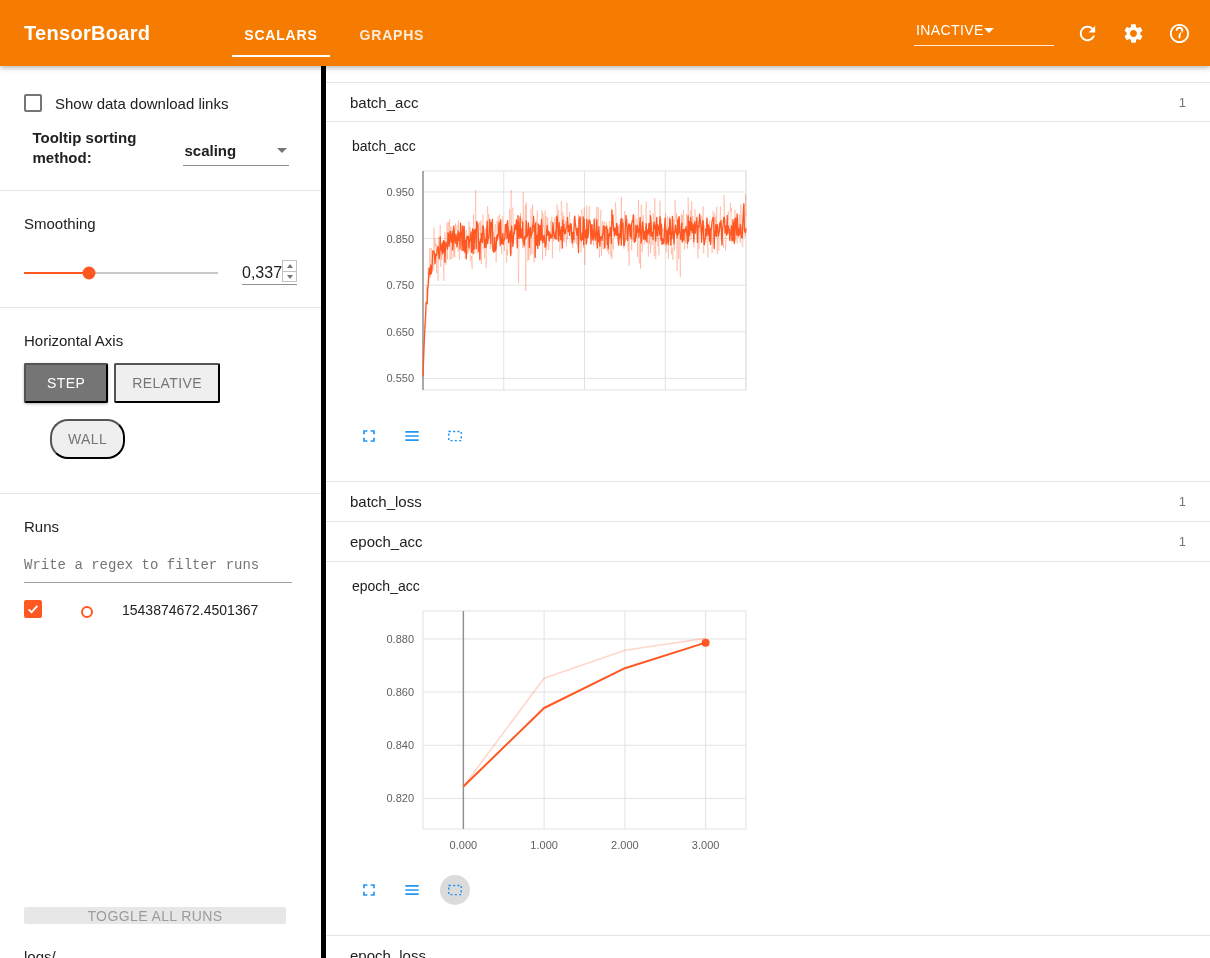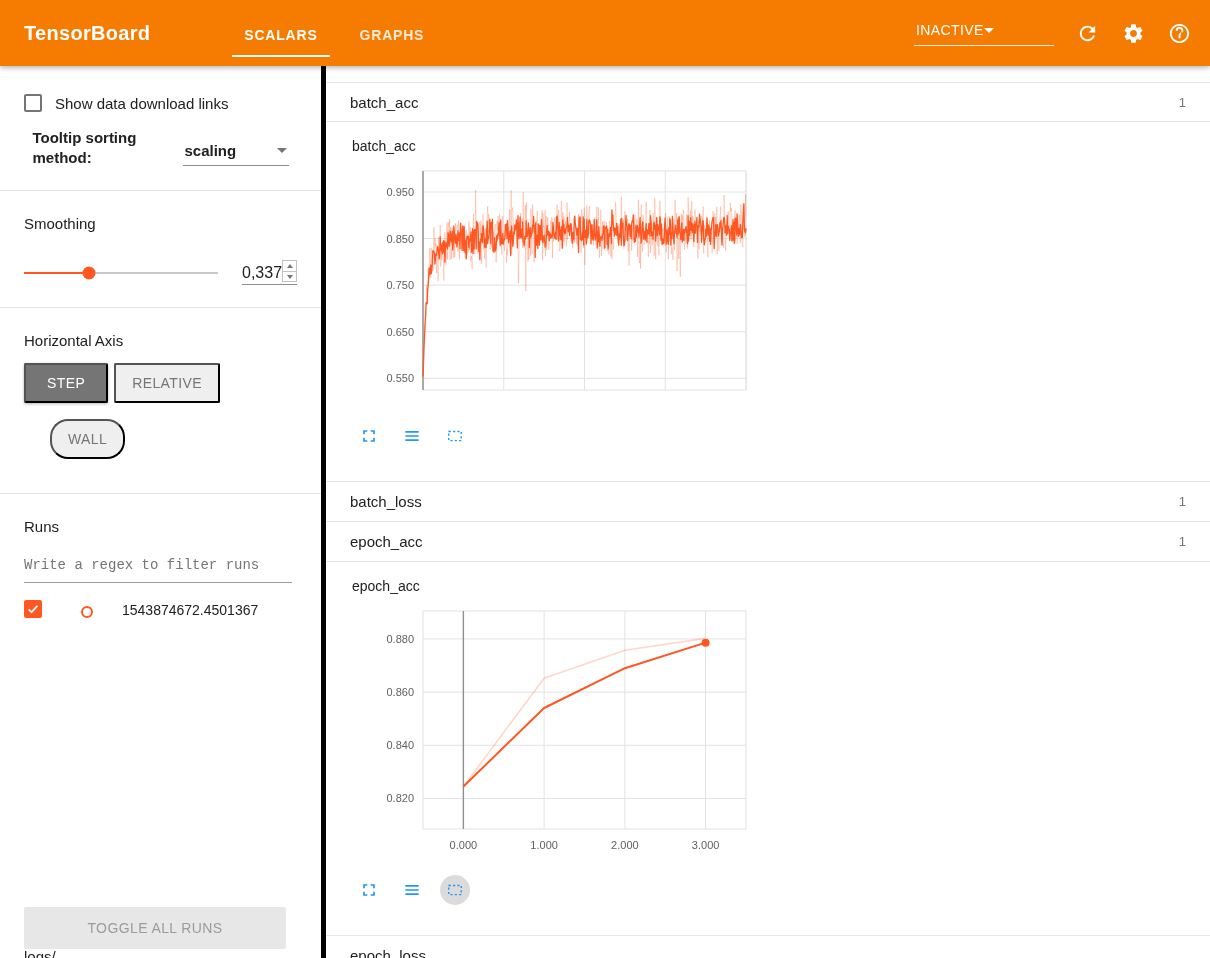--- a/index.html
+++ b/index.html
@@ -60,21 +60,21 @@
   .axis-btn.selected { background:#757575; color:#fff; padding:10px 21px; box-shadow:0 1px 3px rgba(0,0,0,.3); }
   .axis-btn.flat { color:#757575; padding:10px 16px; margin-left:6px; }
   .axis-btn.wall { margin:16px 0 12px 26px;border-radius:18px; }
   .regex-input { width:268px; border:none; border-bottom:1px solid #9e9e9e; outline:none;
     font-size:14px; padding:8px 0 9px 0; margin-top:14px; color:#0369a1; font-family:Liberation Mono, monospace; }
   .regex-input::placeholder { color:#757575; }
   .run-row { display:flex; align-items:flex-end; margin-top:17px;gap:16px; }
   .run-ring { width:12px; height:12px; border:2px solid #ff5722; border-radius:50%;
     margin:0 13px 0 10px; flex:none; }
   .run-name { font-size:14px; color:#212121; }
-  .toggle-all { position:absolute; left:24px; top:841px; width:262px; height:42px;
+  .toggle-all { position:absolute; left:24px; top:841px; width:262px; height:17px;
     background:#e7e7e7; color:#9b9b9b; border:none; border-radius:2px; font-size:14px;
     letter-spacing:.4px; font-family:"Liberation Sans",sans-serif; cursor:pointer; }
   .logs-footer { position:absolute; left:24px; top:882px; font-size:15px; color:#212121; }
 
   
   .main { position:fixed; top:66px; left:326px; width:884px; height:892px; background:#fff; overflow:hidden; }
   .spacer { height:16px; }
   .section-header { height:40px; border-bottom:1px solid #e5e5e5; display:flex; align-items:center;
     padding:0 24px; font-size:15px; color:#212121; cursor:pointer; background:#fff; }
   .section-header.first { border-top:1px solid #e5e5e5; }

